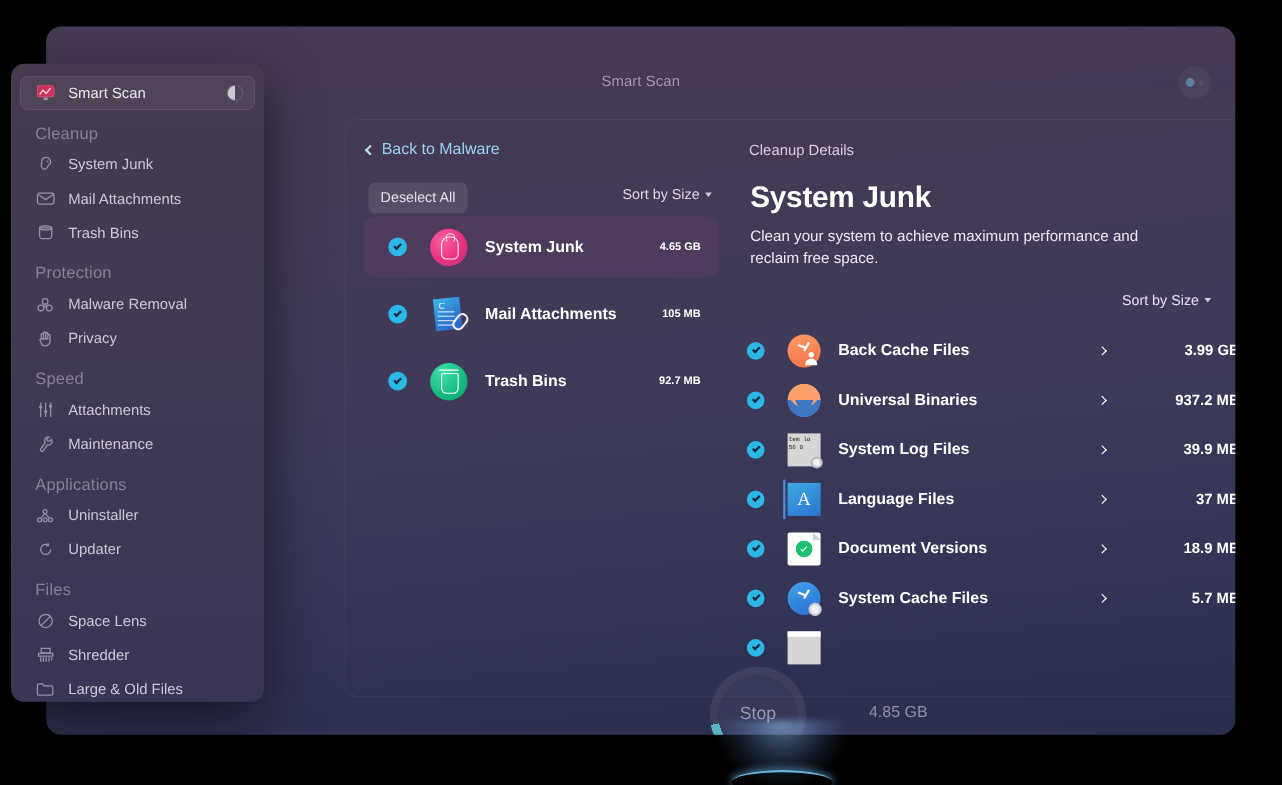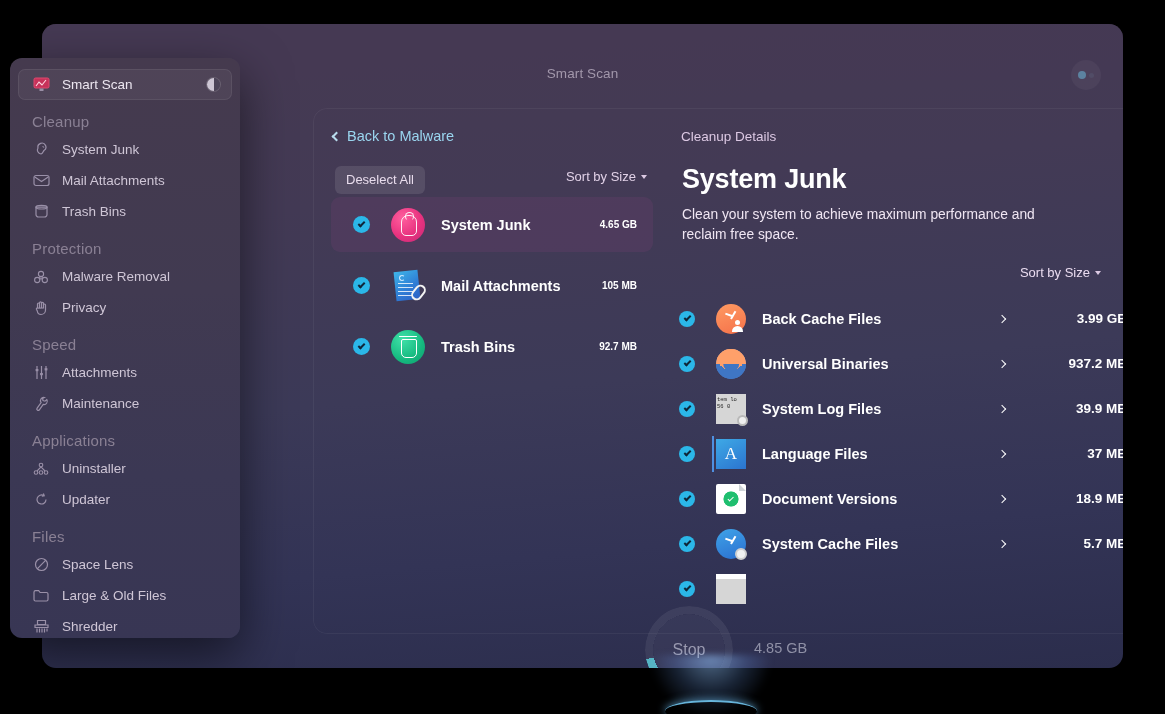--- a/index.html
+++ b/index.html
@@ -190,21 +190,21 @@
     background: conic-gradient(from 200deg, #56b5c4 0deg 58deg, rgba(255,255,255,0.07) 58deg 360deg);
     -webkit-mask: radial-gradient(circle, transparent 0 36px, #000 36px);
             mask: radial-gradient(circle, transparent 0 36px, #000 36px);
   }
   .stop-inner {
     position: absolute; left: 8px; top: 8px; width: 72px; height: 72px; border-radius: 50%;
     background: rgba(255,255,255,0.045);
     display: flex; align-items: center; justify-content: center;
     color: #9a9ab0; font-size: 16px;
   }
-  .stop-total { position: absolute; left: 712px; bottom: 12px; font-size: 14.5px; color: #8f90a6; text-align: center; }
+  .stop-total { position: absolute; left: 748px; bottom: 12px; font-size: 14.5px; color: #8f90a6; text-align: center; }
 
   
   .glow {
     position: absolute; left: 651px; top: 655px; width: 120px; height: 60px;
     background: radial-gradient(ellipse at 50% 0%, rgba(150,200,255,0.55) 0%, rgba(110,160,240,0.22) 42%, rgba(60,90,180,0.0) 72%);
     filter: blur(3px);
   }
   .glow-line {
     position: absolute; left: 665px; top: 700px; width: 92px; height: 22px;
     border-radius: 50%;
@@ -533,30 +533,30 @@
       <span class="sb-ico">
           <svg width="15" height="15" viewBox="0 0 15 15" fill="none" stroke="#9a90a8" stroke-width="1.2">
             <circle cx="7.5" cy="7.5" r="6"></circle>
             <path d="M3.2 11.8 L11.8 3.2"></path>
           </svg>
         </span>
       <span class="sb-label">Space Lens</span>
     </div>
     <div class="sb-item">
       <span class="sb-ico">
-          <svg width="16" height="13" viewBox="0 0 16 13" fill="none" stroke="#9a90a8" stroke-width="1.2">
-            <path d="M1 3.2 a1.5 1.5 0 0 1 1.5 -1.5 h3.2 l1.4 1.8 H13.5 A1.5 1.5 0 0 1 15 5 v5.5 A1.5 1.5 0 0 1 13.5 12 H2.5 A1.5 1.5 0 0 1 1 10.5z"></path>
-          </svg>
-        </span>
-      <span class="sb-label">Large &amp; Old Files</span>
-    </div>
-    <div class="sb-item">
-      <span class="sb-ico">
           <svg width="15" height="15" viewBox="0 0 15 15" fill="none" stroke="#9a90a8" stroke-width="1.2">
             <path d="M3.5 1.5 h8 v4 h-8z"></path>
             <path d="M1 6 h13 v2.5 H1z"></path>
             <path d="M3 9.5 v4 M5.5 9.5 v4 M8 9.5 v4 M10.5 9.5 v4 M13 9.5 v3"></path>
           </svg>
         </span>
       <span class="sb-label">Shredder</span>
     </div>
+    <div class="sb-item">
+      <span class="sb-ico">
+          <svg width="16" height="13" viewBox="0 0 16 13" fill="none" stroke="#9a90a8" stroke-width="1.2">
+            <path d="M1 3.2 a1.5 1.5 0 0 1 1.5 -1.5 h3.2 l1.4 1.8 H13.5 A1.5 1.5 0 0 1 15 5 v5.5 A1.5 1.5 0 0 1 13.5 12 H2.5 A1.5 1.5 0 0 1 1 10.5z"></path>
+          </svg>
+        </span>
+      <span class="sb-label">Large &amp; Old Files</span>
+    </div>
   </div>
 </div>
 
 </body></html>

